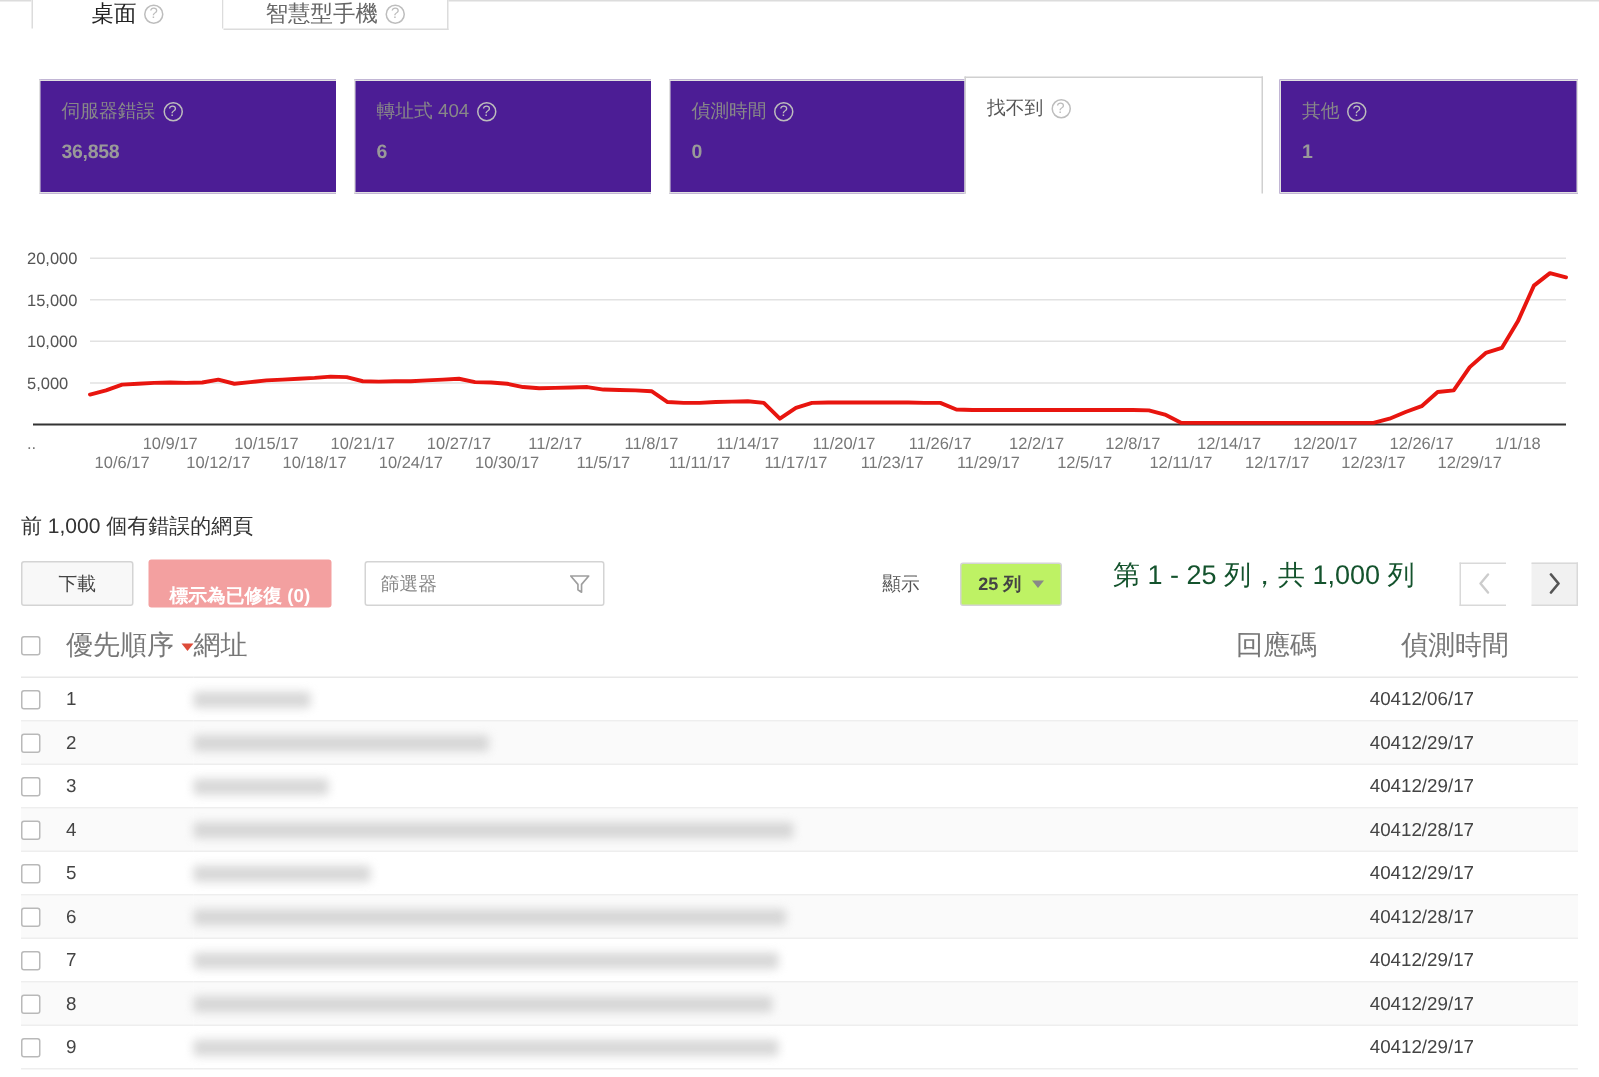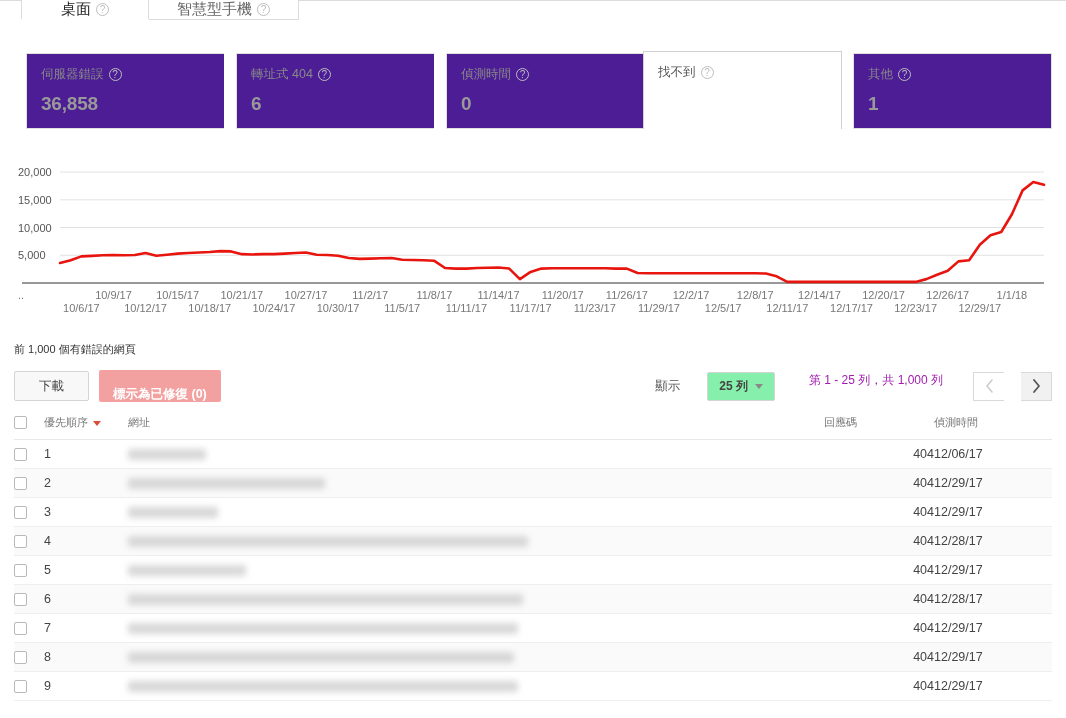--- a/index.html
+++ b/index.html
@@ -86,40 +86,40 @@
   .card-label {
     font-size: 12.5px;
     color: #888;
     display: flex;
     align-items: center;
     gap: 5px;
     white-space: nowrap;
   }
   .card.selected .card-label { color: #555; }
   .card-value {
-    font-size: 19px;
+    font-size: 13px;
     font-weight: bold;
     color: #999;
     margin-top: 10px;
     letter-spacing: -0.2px;
   }
   .card.selected .card-value { color: #111; }
 
   
   .chart-wrap {
     margin: 24px 14px 0 14px;
     position: relative;
     height: 175px;
   }
   .chart-svg { display: block; }
 
   
   .section-title {
     margin: 14px 0 0 14px;
-    font-size: 11px;
+    font-size: 14px;
     color: #333;
   }
 
   
   .toolbar {
     display: flex;
     align-items: center;
     margin: 14px 14px 0 14px;
     height: 30px;
   }
@@ -176,38 +176,38 @@
     display: flex;
     align-items: center;
     gap: 17px;
     font-size: 12.5px;
     color: #444;
   }
   .pager-label { margin-right: 10px; color: #555; }
   .rows-select {
     height: 29px;
     border: 1px solid #d4d4d4;
-    background: #86efac;
+    background: #bef264;
     border-radius: 2px;
     padding: 0 11px;
     display: flex;
     align-items: center;
     gap: 7px;
     font-size: 12px;
     font-weight: bold;
     color: #444;
     cursor: pointer;
   }
   .caret-dn {
     width: 0; height: 0;
     border-left: 4px solid transparent;
     border-right: 4px solid transparent;
     border-top: 5px solid #888;
   }
-  .range-text { margin: 0 13px 12px 17px; color: #a21caf; font-size: 12px; white-space: nowrap; }
+  .range-text { margin: 0 13px 12px 17px; color: #14532d; font-size: 18px; white-space: nowrap; }
   .navbtn {
     width: 31px; height: 29px;
     border: 1px solid #d9d9d9;
     background: #fff;
     display: flex; align-items: center; justify-content: center;
     cursor: pointer;
   }
   .navbtn.next { background: #f1f1f1; border-left: none; }
   .navbtn.prev { border-right: none; background: #fff; }
 
@@ -217,21 +217,21 @@
     width: calc(100% - 28px);
     border-collapse: collapse;
     font-size: 12.5px;
   }
   table.data thead th {
     text-align: left;
     font-weight: normal;
     color: #777;
     padding: 0 0 9px 0;
     border-bottom: 1px solid #e8e8e8;
-    font-size: 11px;
+    font-size: 18px;
     white-space: nowrap;
   }
   th.th-sorted { color: #dd4b39; }
   .sort-caret {
     display: inline-block;
     width: 0; height: 0;
     border-left: 4px solid transparent;
     border-right: 4px solid transparent;
     border-top: 5px solid #dd4b39;
     margin-left: 5px;
@@ -370,20 +370,28 @@
       <text x="997.9130434782609" y="146" class="chart-tick" text-anchor="middle">1/1/18</text>
     </svg>
 </div>
 
 <div class="section-title">前 1,000 個有錯誤的網頁</div>
 
 <div class="toolbar">
   <button class="btn">下載</button>
   <button class="btn-fixed">標示為已修復 (0)</button>
 
+  <div class="filter-box">
+    <input class="filter-input" type="text" placeholder="篩選器" style="">
+    <span class="funnel">
+      <svg width="15" height="15" viewBox="0 0 15 15">
+        <path d="M1.5 2 H13.5 L8.7 7.6 V12.8 L6.3 11.2 V7.6 Z" fill="none" stroke="#9e9e9e" stroke-width="1.1" stroke-linejoin="round"></path>
+      </svg>
+    </span>
+  </div>
 
   <div class="pager">
     <span class="pager-label">顯示</span>
     <div class="rows-select">
       <span>25 列</span>
       <span class="caret-dn"></span>
     </div>
     <span class="range-text">第 1 - 25 列，共 1,000 列</span>
     <div class="navbtn prev">
       <svg width="9" height="14" viewBox="0 0 9 14">

